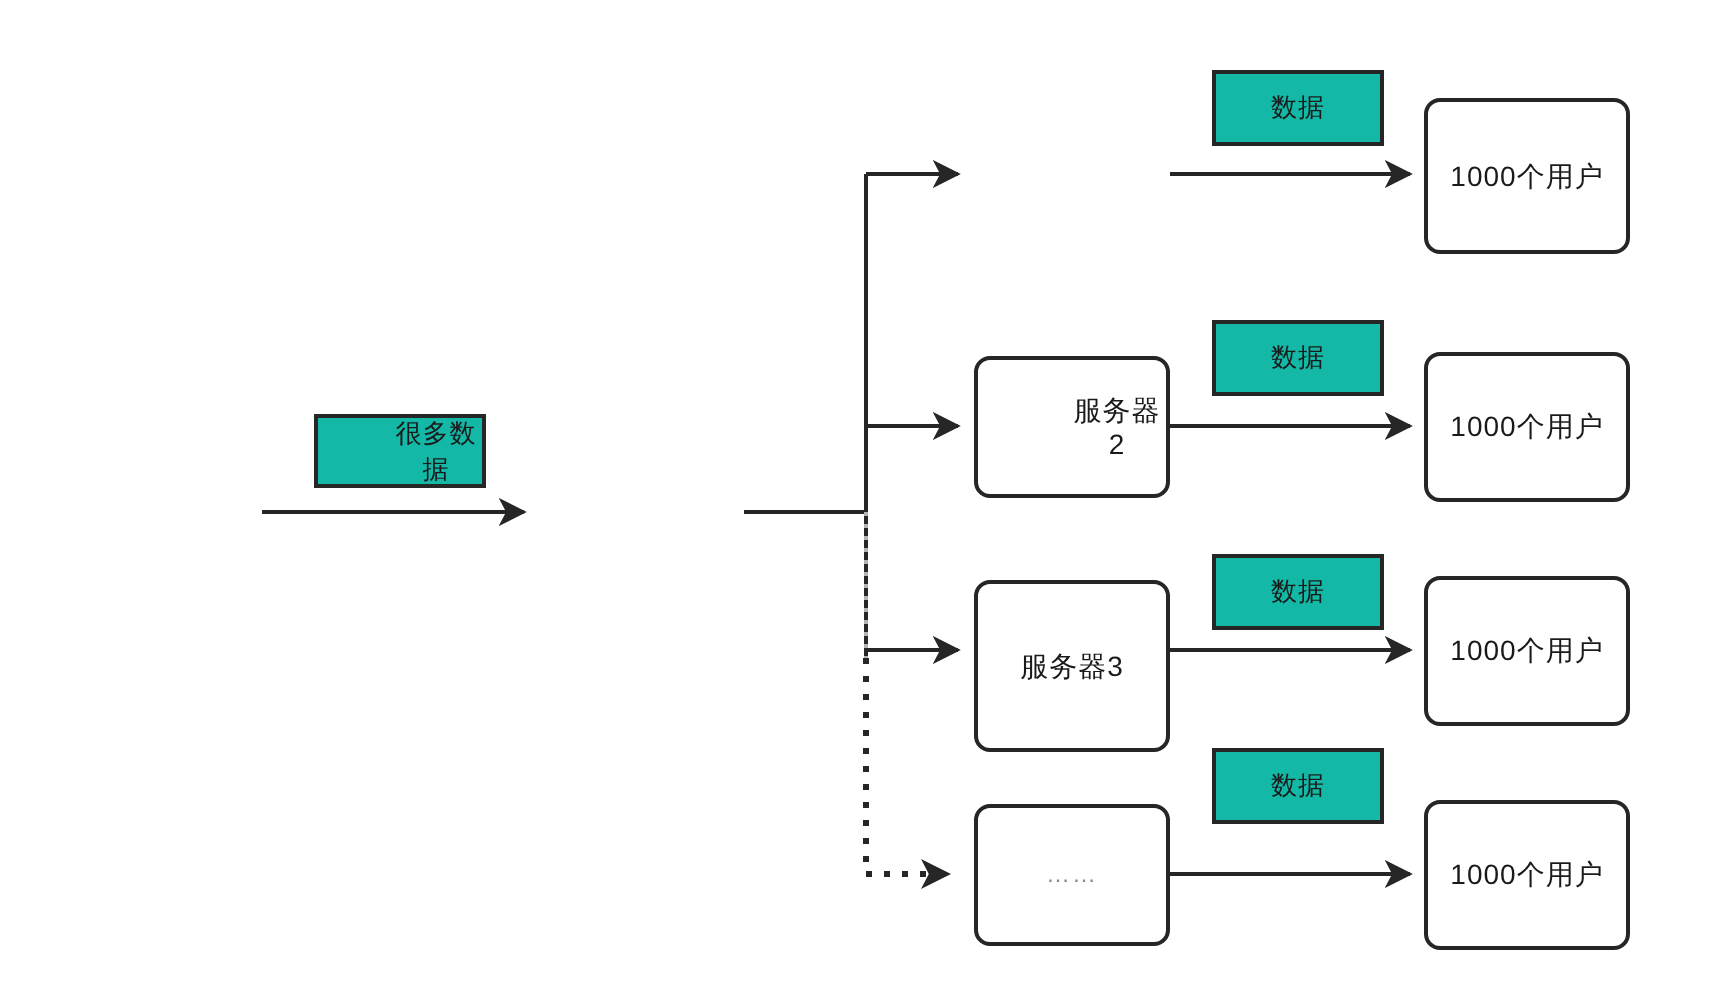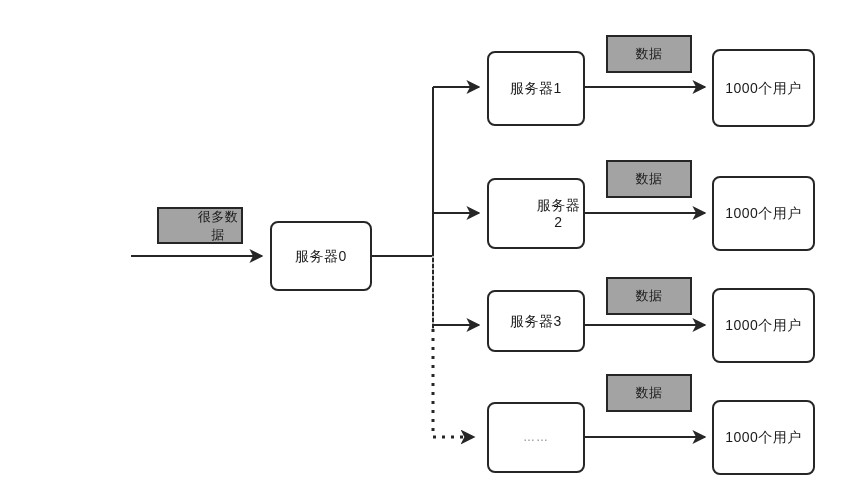--- a/index.html
+++ b/index.html
@@ -28,21 +28,21 @@
     justify-content: center;
     color: #1a1a1a;
     font-size: 14px;
     letter-spacing: 0.5px;
     line-height: 1.2;
     text-align: center;
   }
   .label-box {
     position: absolute;
     box-sizing: border-box;
-    background: #a3a3a3;
+    background: #14b8a6;
     border: 2px solid #262626;
     border-radius: 0;
     display: flex;
     align-items: center;
     justify-content: center;
     color: #1a1a1a;
     font-size: 13px;
     letter-spacing: 0.5px;
     text-align: center;
     z-index: 3;
@@ -119,33 +119,27 @@
     <path class="edge-solid" d="M 585 87 L 705 87" marker-end="url(#arrow)"></path>
 
     <path class="edge-solid" d="M 585 213 L 705 213" marker-end="url(#arrow)"></path>
 
     <path class="edge-solid" d="M 585 325 L 705 325" marker-end="url(#arrow)"></path>
 
     <path class="edge-solid" d="M 585 437 L 705 437" marker-end="url(#arrow)"></path>
   </svg>
 
 
-  <div class="node" style="left:270px; top:221px; width:102px; height:70px;">
-    <span>服务器0</span>
-  </div>
 
-  <div class="node" style="left:487px; top:51px; width:98px; height:75px;">
-    <span>服务器1</span>
-  </div>
 
   <div class="node" style="left:487px; top:178px; width:98px; height:71px;padding-left:45px;">
     <span>服务器2</span>
   </div>
 
-  <div class="node" style="left:487px; top:290px; width:98px; height:62px;">
+  <div class="node" style="left:487px; top:290px; width:98px; height:86px;">
     <span>服务器3</span>
   </div>
 
   <div class="node ellipsis-node" style="left:487px; top:402px; width:98px; height:71px;">
     <span>……</span>
   </div>
 
   <div class="node" style="left:712px; top:49px; width:103px; height:78px;">
     <span>1000个用户</span>
   </div>

